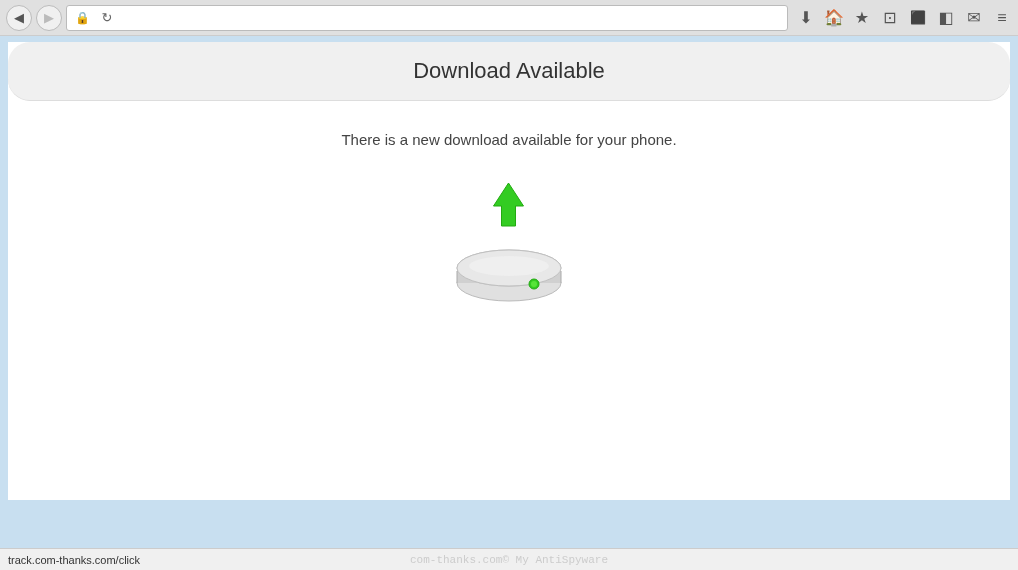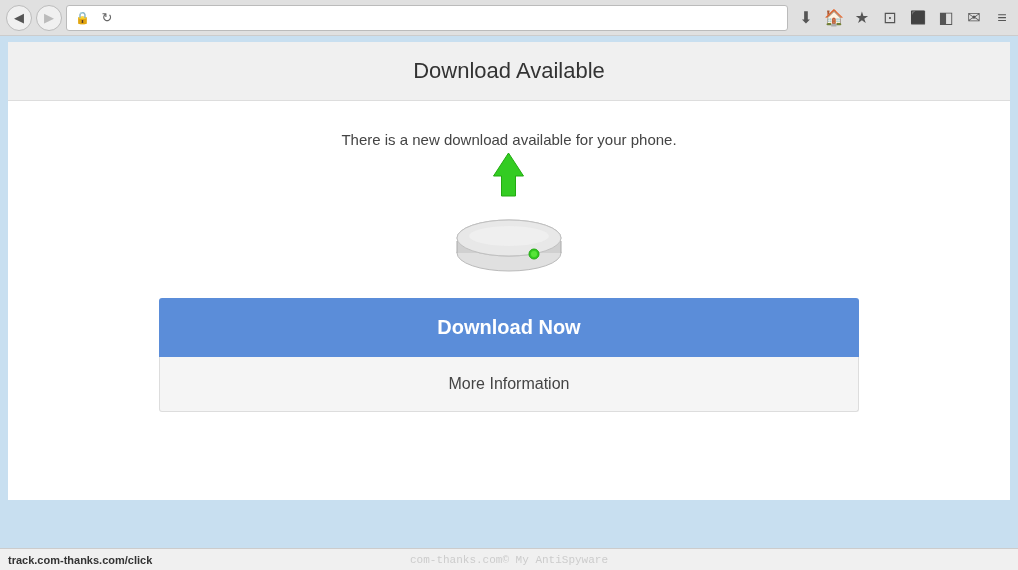--- a/index.html
+++ b/index.html
@@ -95,40 +95,42 @@
       flex-direction: column;
       align-items: center;
     }
 
     .page-header {
       width: 100%;
       background: #f0f0f0;
       border-bottom: 1px solid #ddd;
       padding: 16px;
       text-align: center;
+      border-radius: 22px;
     }
 
     .page-title-text {
       font-size: 22px;
       font-weight: normal;
       color: #333;
     }
 
     .page-body {
       flex: 1;
       width: 100%;
       display: flex;
       flex-direction: column;
       align-items: center;
       padding-top: 30px;
     }
 
     .subtitle-text {
       font-size: 15px;
       color: #444;
+      margin-bottom: 30px;
     }
 
     
     .download-icon-container {
       width: 130px;
       height: 120px;
       position: relative;
       margin-bottom: 30px;
     }
 
@@ -199,21 +201,20 @@
       background: #f0f0f0;
       border-top: 1px solid #ccc;
       display: flex;
       align-items: center;
       padding: 0 8px;
     }
 
     .status-text {
       font-size: 11px;
       color: #333;
-      font-weight: bold;
     }
 
     .watermark {
       position: absolute;
       bottom: 4px;
       left: 50%;
       transform: translateX(-50%);
       font-size: 11px;
       color: #ccc;
       white-space: nowrap;
@@ -275,24 +276,20 @@
 
             <circle cx="80" cy="56" r="5" fill="#33cc22" stroke="#22aa11" stroke-width="1"></circle>
             <circle cx="80" cy="56" r="3" fill="#66ee44" opacity="0.7"></circle>
 
             <line x1="3" y1="43" x2="3" y2="55" stroke="#aaa" stroke-width="1"></line>
             <line x1="107" y1="43" x2="107" y2="55" stroke="#aaa" stroke-width="1"></line>
           </svg>
         </div>
       </div>
 
-      <div class="buttons-container">
-        <button class="download-now-btn">Download Now</button>
-        <button class="more-info-btn">More Information</button>
-      </div>
     </div>
   </div>
 
   <div class="status-bar">
     <span class="status-text">track.com-thanks.com/click</span>
     <span class="watermark">com-thanks.com© My AntiSpyware</span>
   </div>
 </div>
 
 </body></html>

